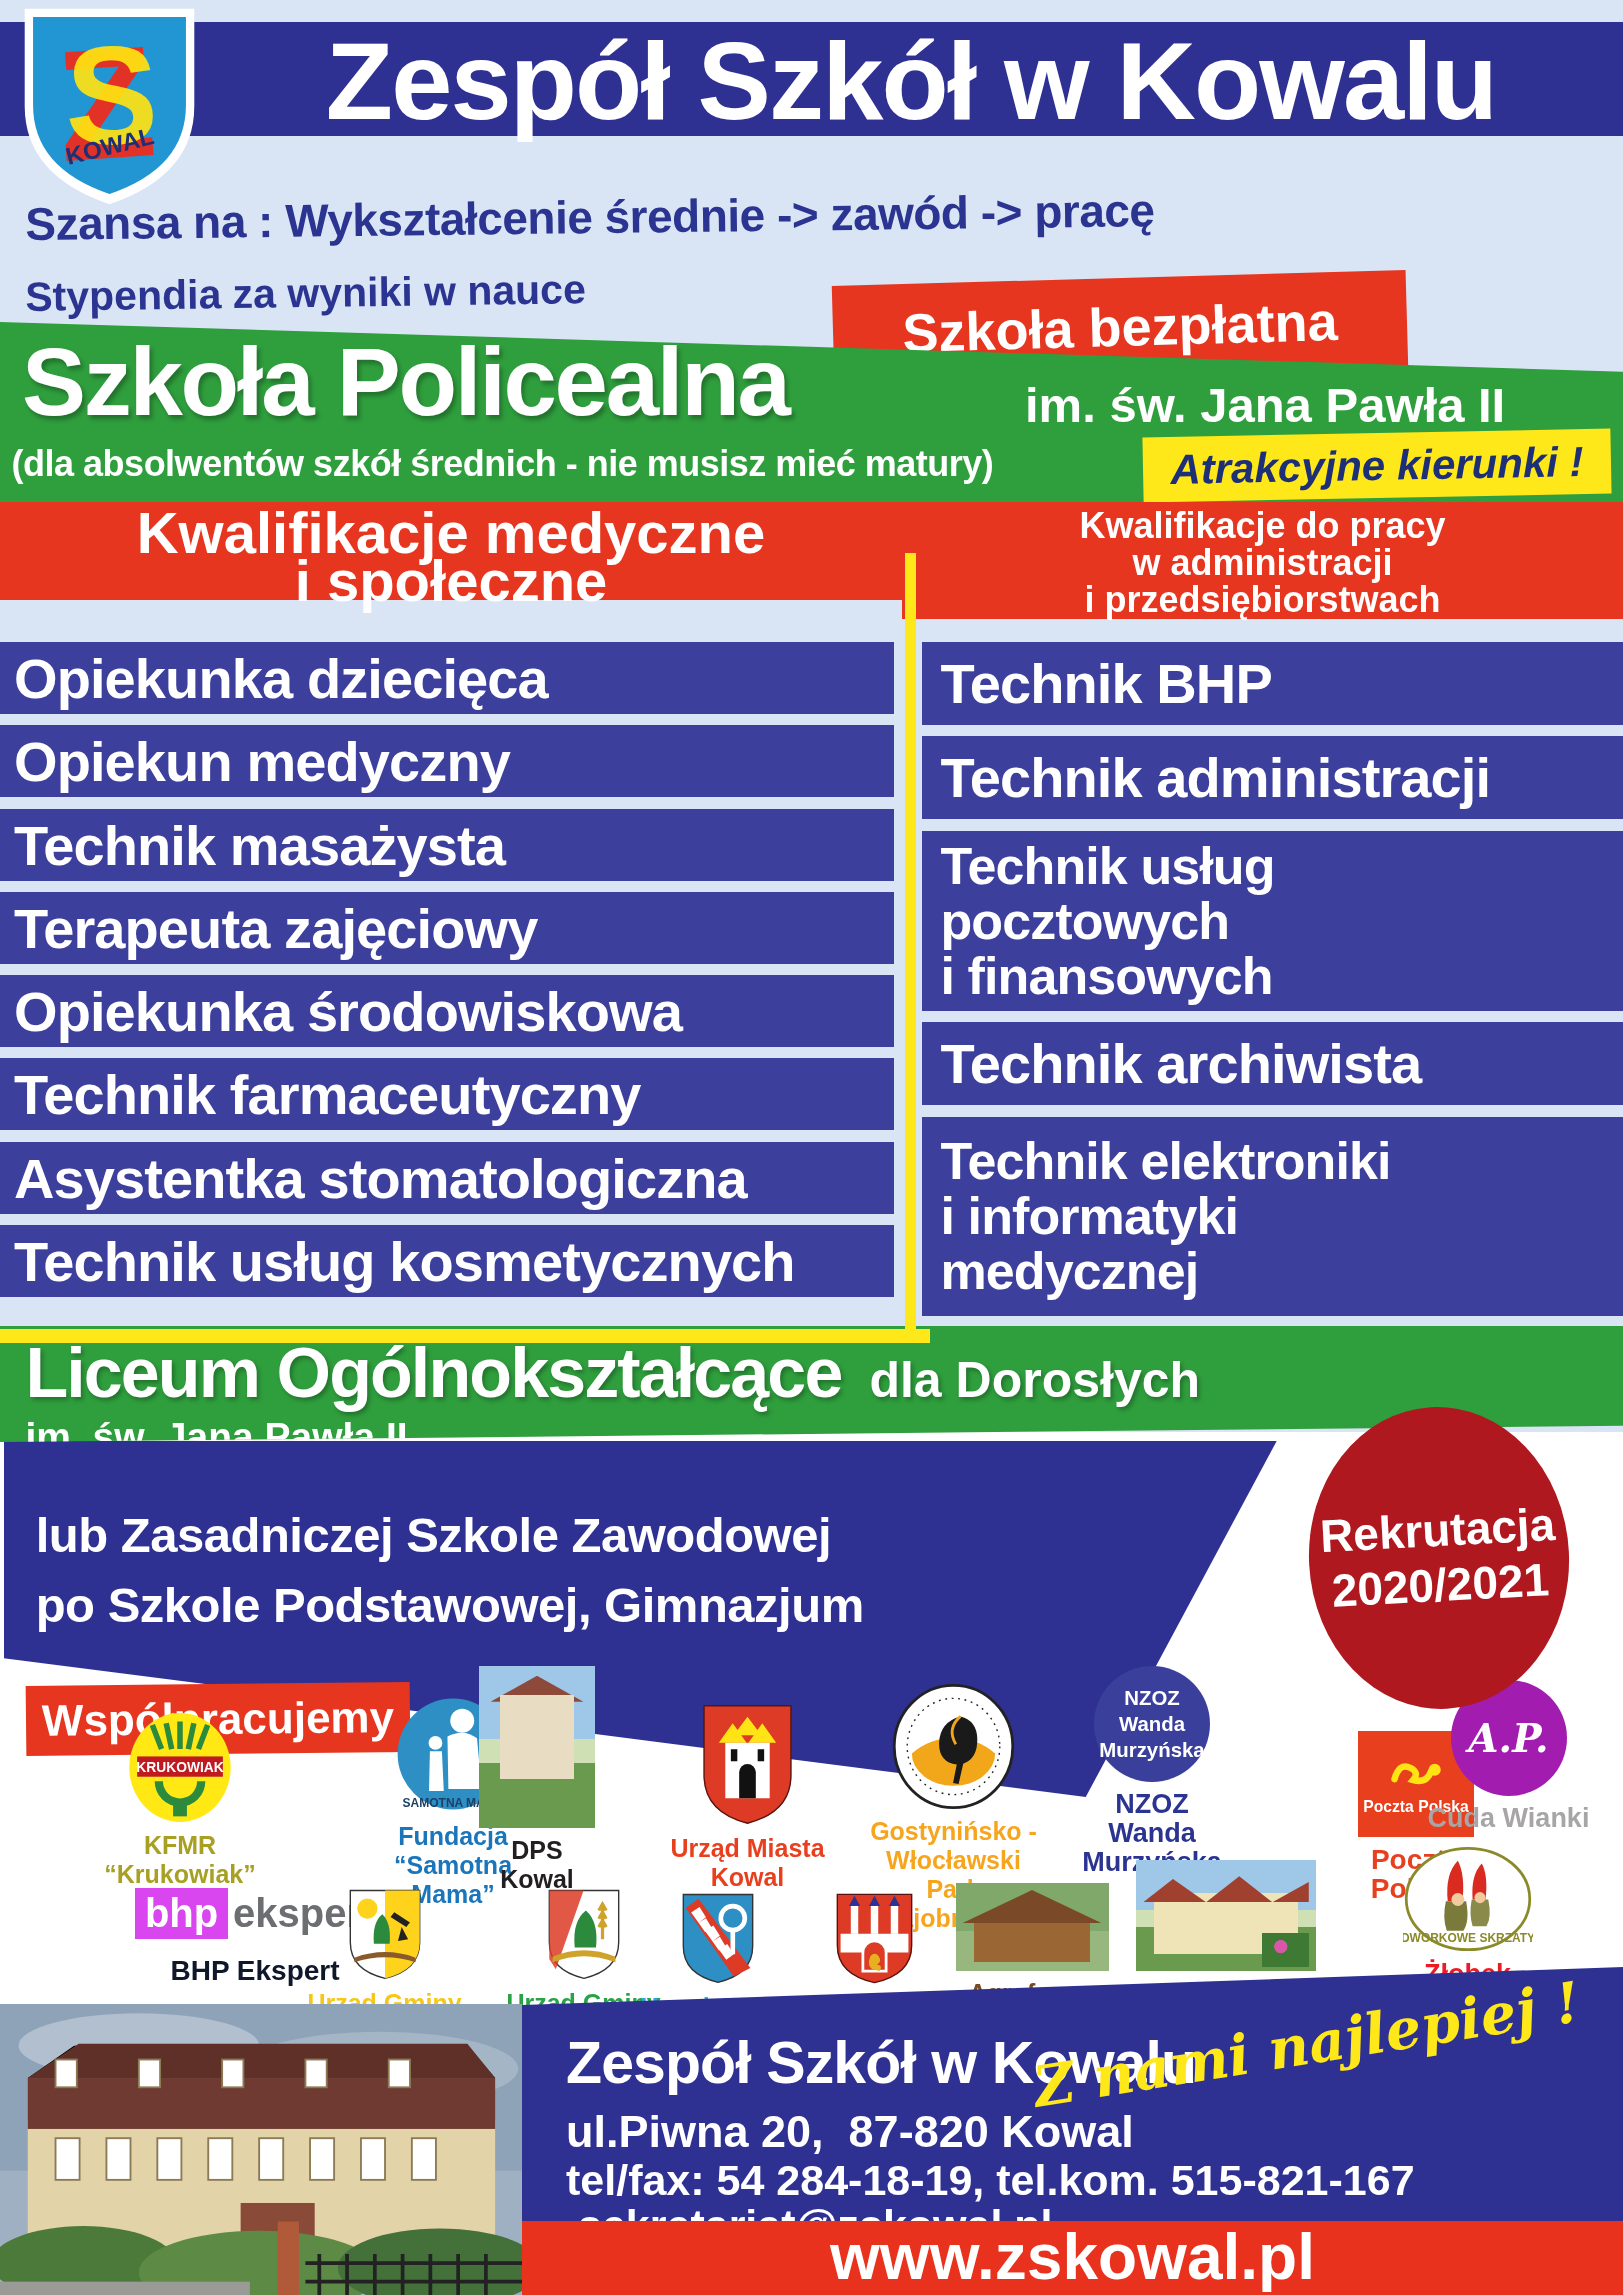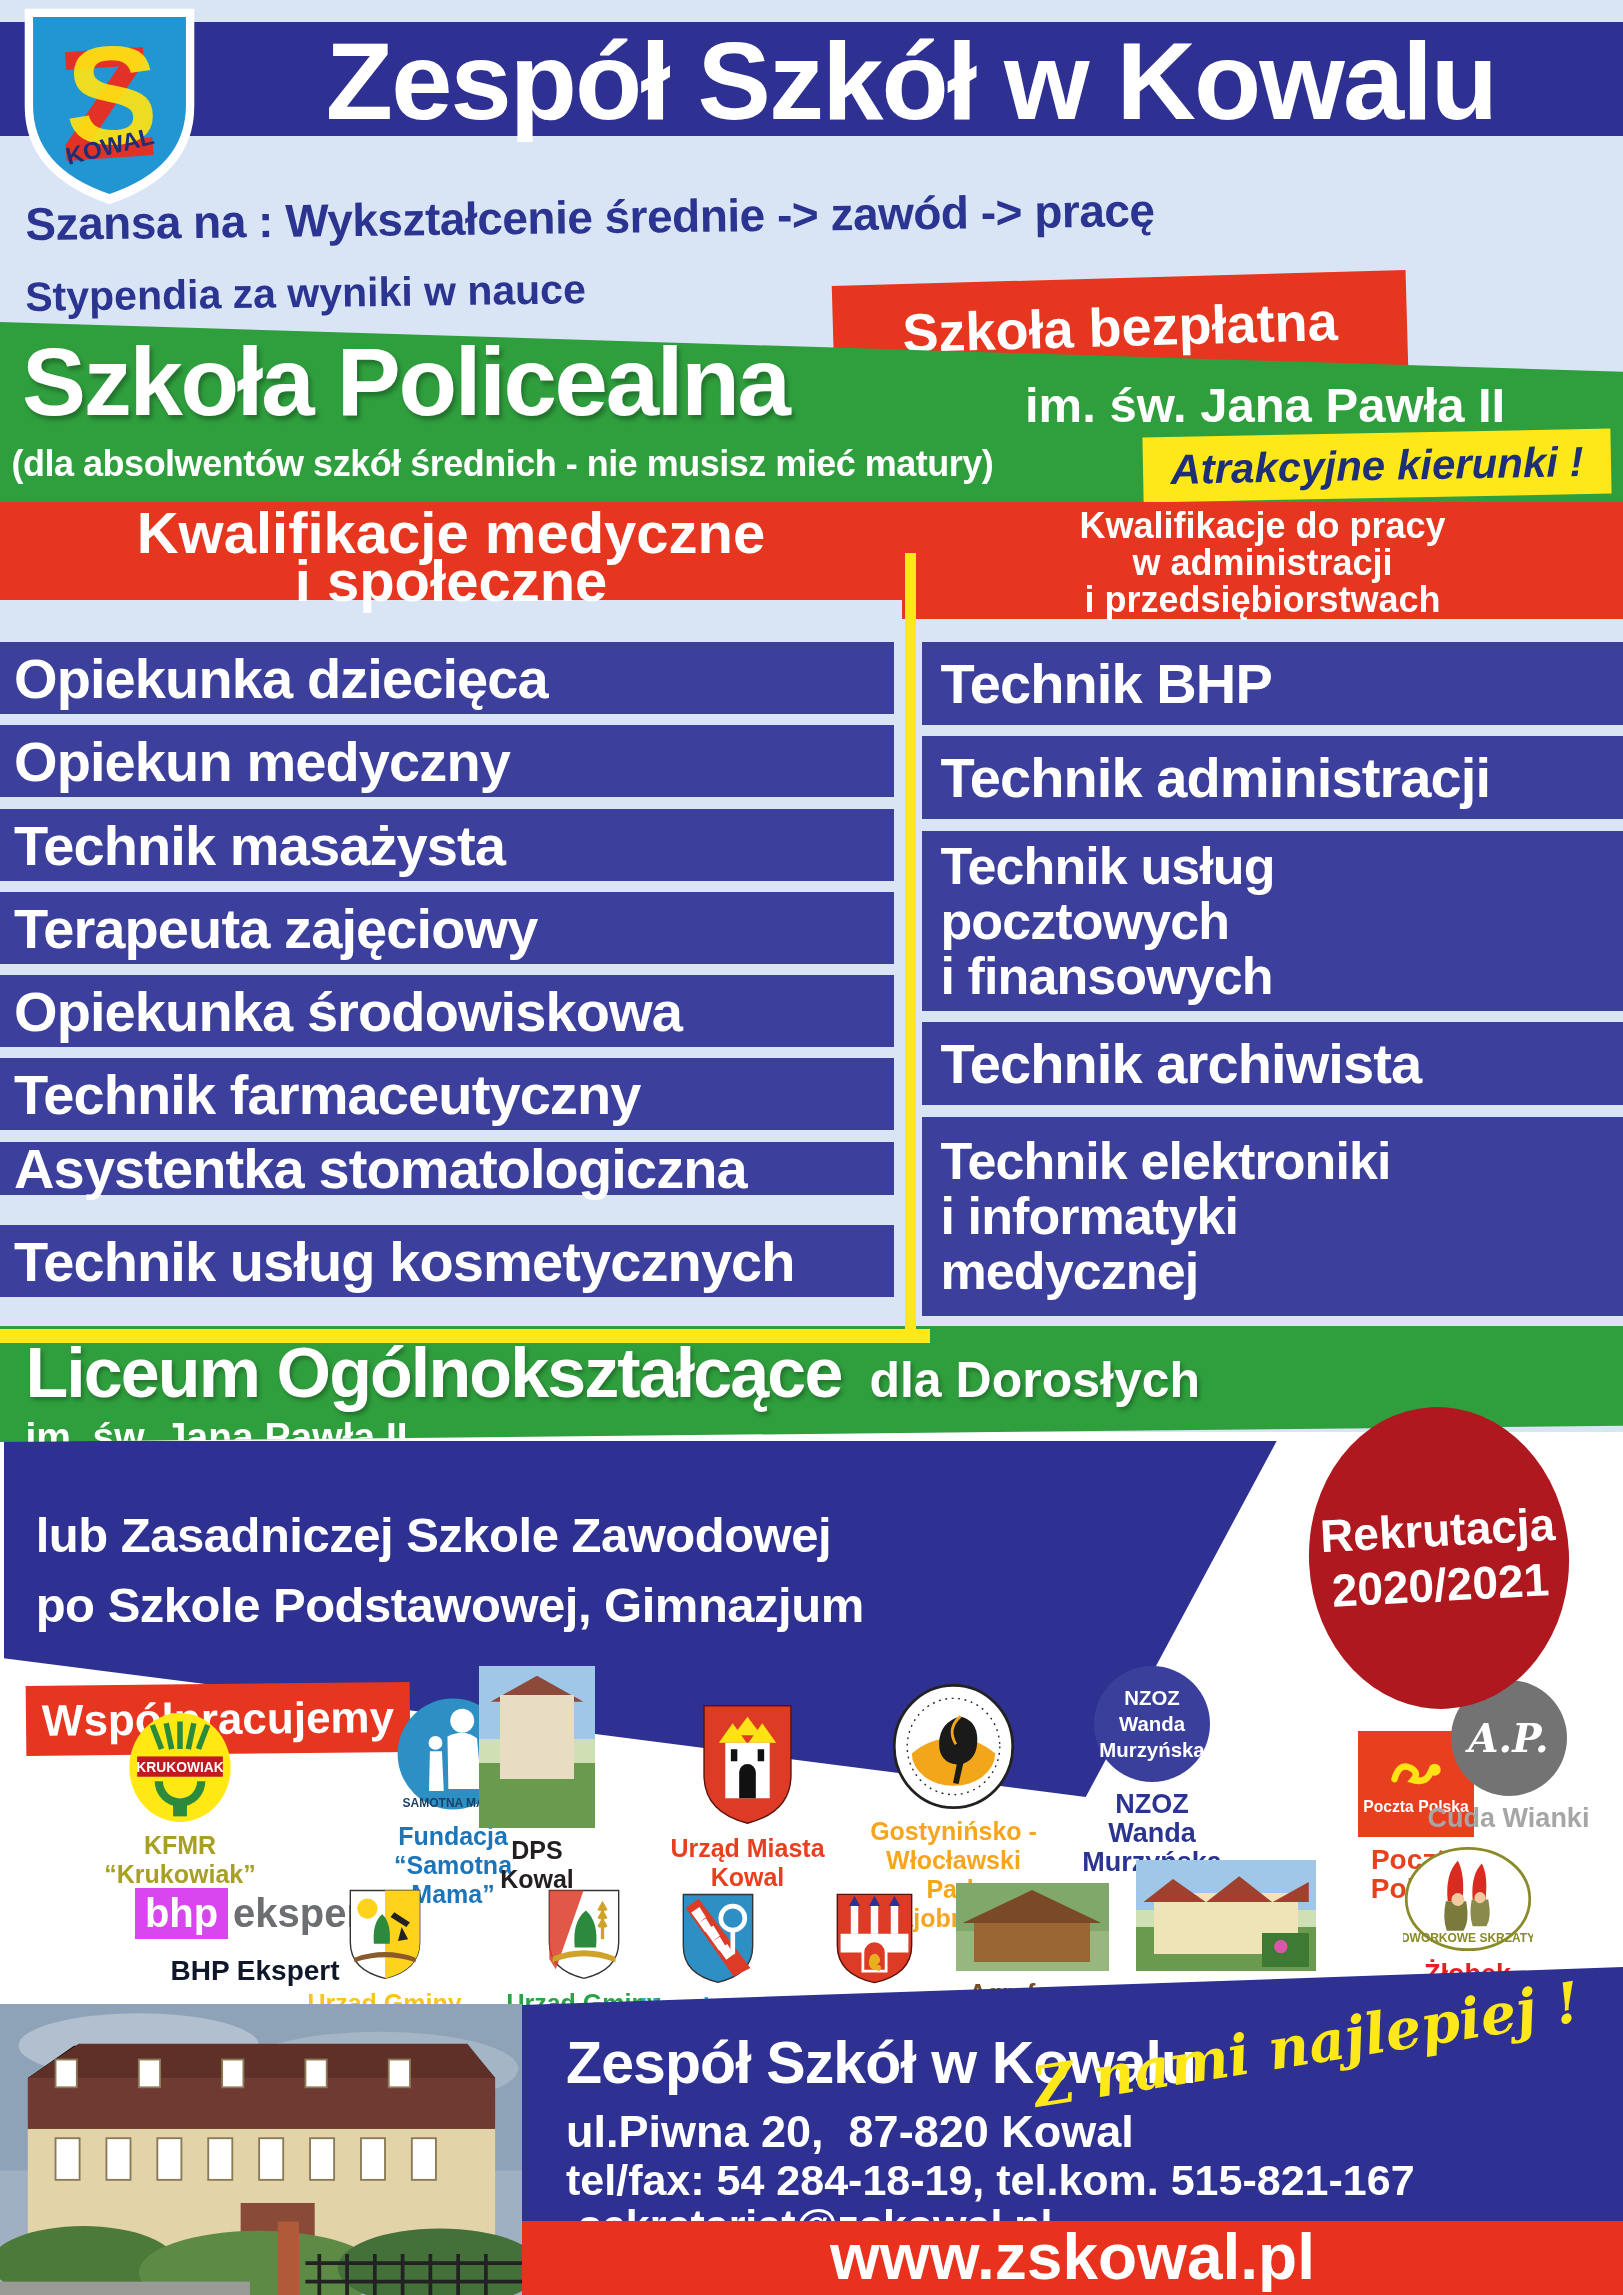--- a/index.html
+++ b/index.html
@@ -139,21 +139,21 @@
 i przedsiębiorstwach</div>
   <div class="abs" id="divider-yellow"></div>
 
   <div class="abs rowsL">
     <div class="crow" style="top:0;height:72px">Opiekunka dziecięca</div>
     <div class="crow" style="top:83px;height:72px">Opiekun medyczny</div>
     <div class="crow" style="top:167px;height:72px">Technik masażysta</div>
     <div class="crow" style="top:250px;height:72px">Terapeuta zajęciowy</div>
     <div class="crow" style="top:333px;height:72px">Opiekunka środowiskowa</div>
     <div class="crow" style="top:416px;height:72px">Technik farmaceutyczny</div>
-    <div class="crow" style="top:500px;height:53px">Asystentka stomatologiczna</div>
+    <div class="crow" style="top:500px;height:72px">Asystentka stomatologiczna</div>
     <div class="crow" style="top:583px;height:72px">Technik usług kosmetycznych</div>
   </div>
 
   <div class="abs rowsR">
     <div class="crow" style="top:0;height:83px">Technik BHP</div>
     <div class="crow" style="top:94px;height:83px">Technik administracji</div>
     <div class="crow ml pre" style="top:189px;height:180px">Technik usług
 pocztowych
 i finansowych</div>
     <div class="crow" style="top:380px;height:83px">Technik archiwista</div>
@@ -263,21 +263,21 @@
       <svg width="56" height="42" viewBox="0 0 120 90">
         <path d="M14,58 q10,-36 34,-24 q20,10 6,26 q28,8 38,-18" stroke="#ffe314" stroke-width="14" fill="none" stroke-linecap="round"></path>
         <circle cx="100" cy="38" r="13" fill="#ffe314"></circle>
       </svg>
       <div style="color:#fff;font-size:15.7px;margin-top:3.7px">Poczta Polska</div>
     </div>
     <div class="plabel pre" style="color:#e8401f;font-size:28px">Poczta Polska</div>
   </div>
 
   <div class="pcell" style="left:1416px;top:1680px;width:185px">
-    <div class="plogo" style="width:116px;height:116px;border-radius:50%;background:#737373;">
+    <div class="plogo" style="width:116px;height:116px;border-radius:50%;background:#a21caf;">
       <div style="color:#fff;font-size:39px;font-family:'DejaVu Serif',serif;font-style:italic">A.P.</div>
     </div>
     <div class="plabel pre" style="color:#a7a5a6;font-size:27px">Cuda Wianki</div>
   </div>
 
   <div class="pcell" style="left:153px;top:1879px;width:204px">
     <div class="plogo" style="height:69px">
       <span style="background:#d946ef;color:#fff;border-radius:0;font-size:40px;padding:2.8px 10.2px">bhp</span>
       <span style="color:#6d6e71;font-size:40px;margin-left:4.6px">ekspert</span>
     </div>

